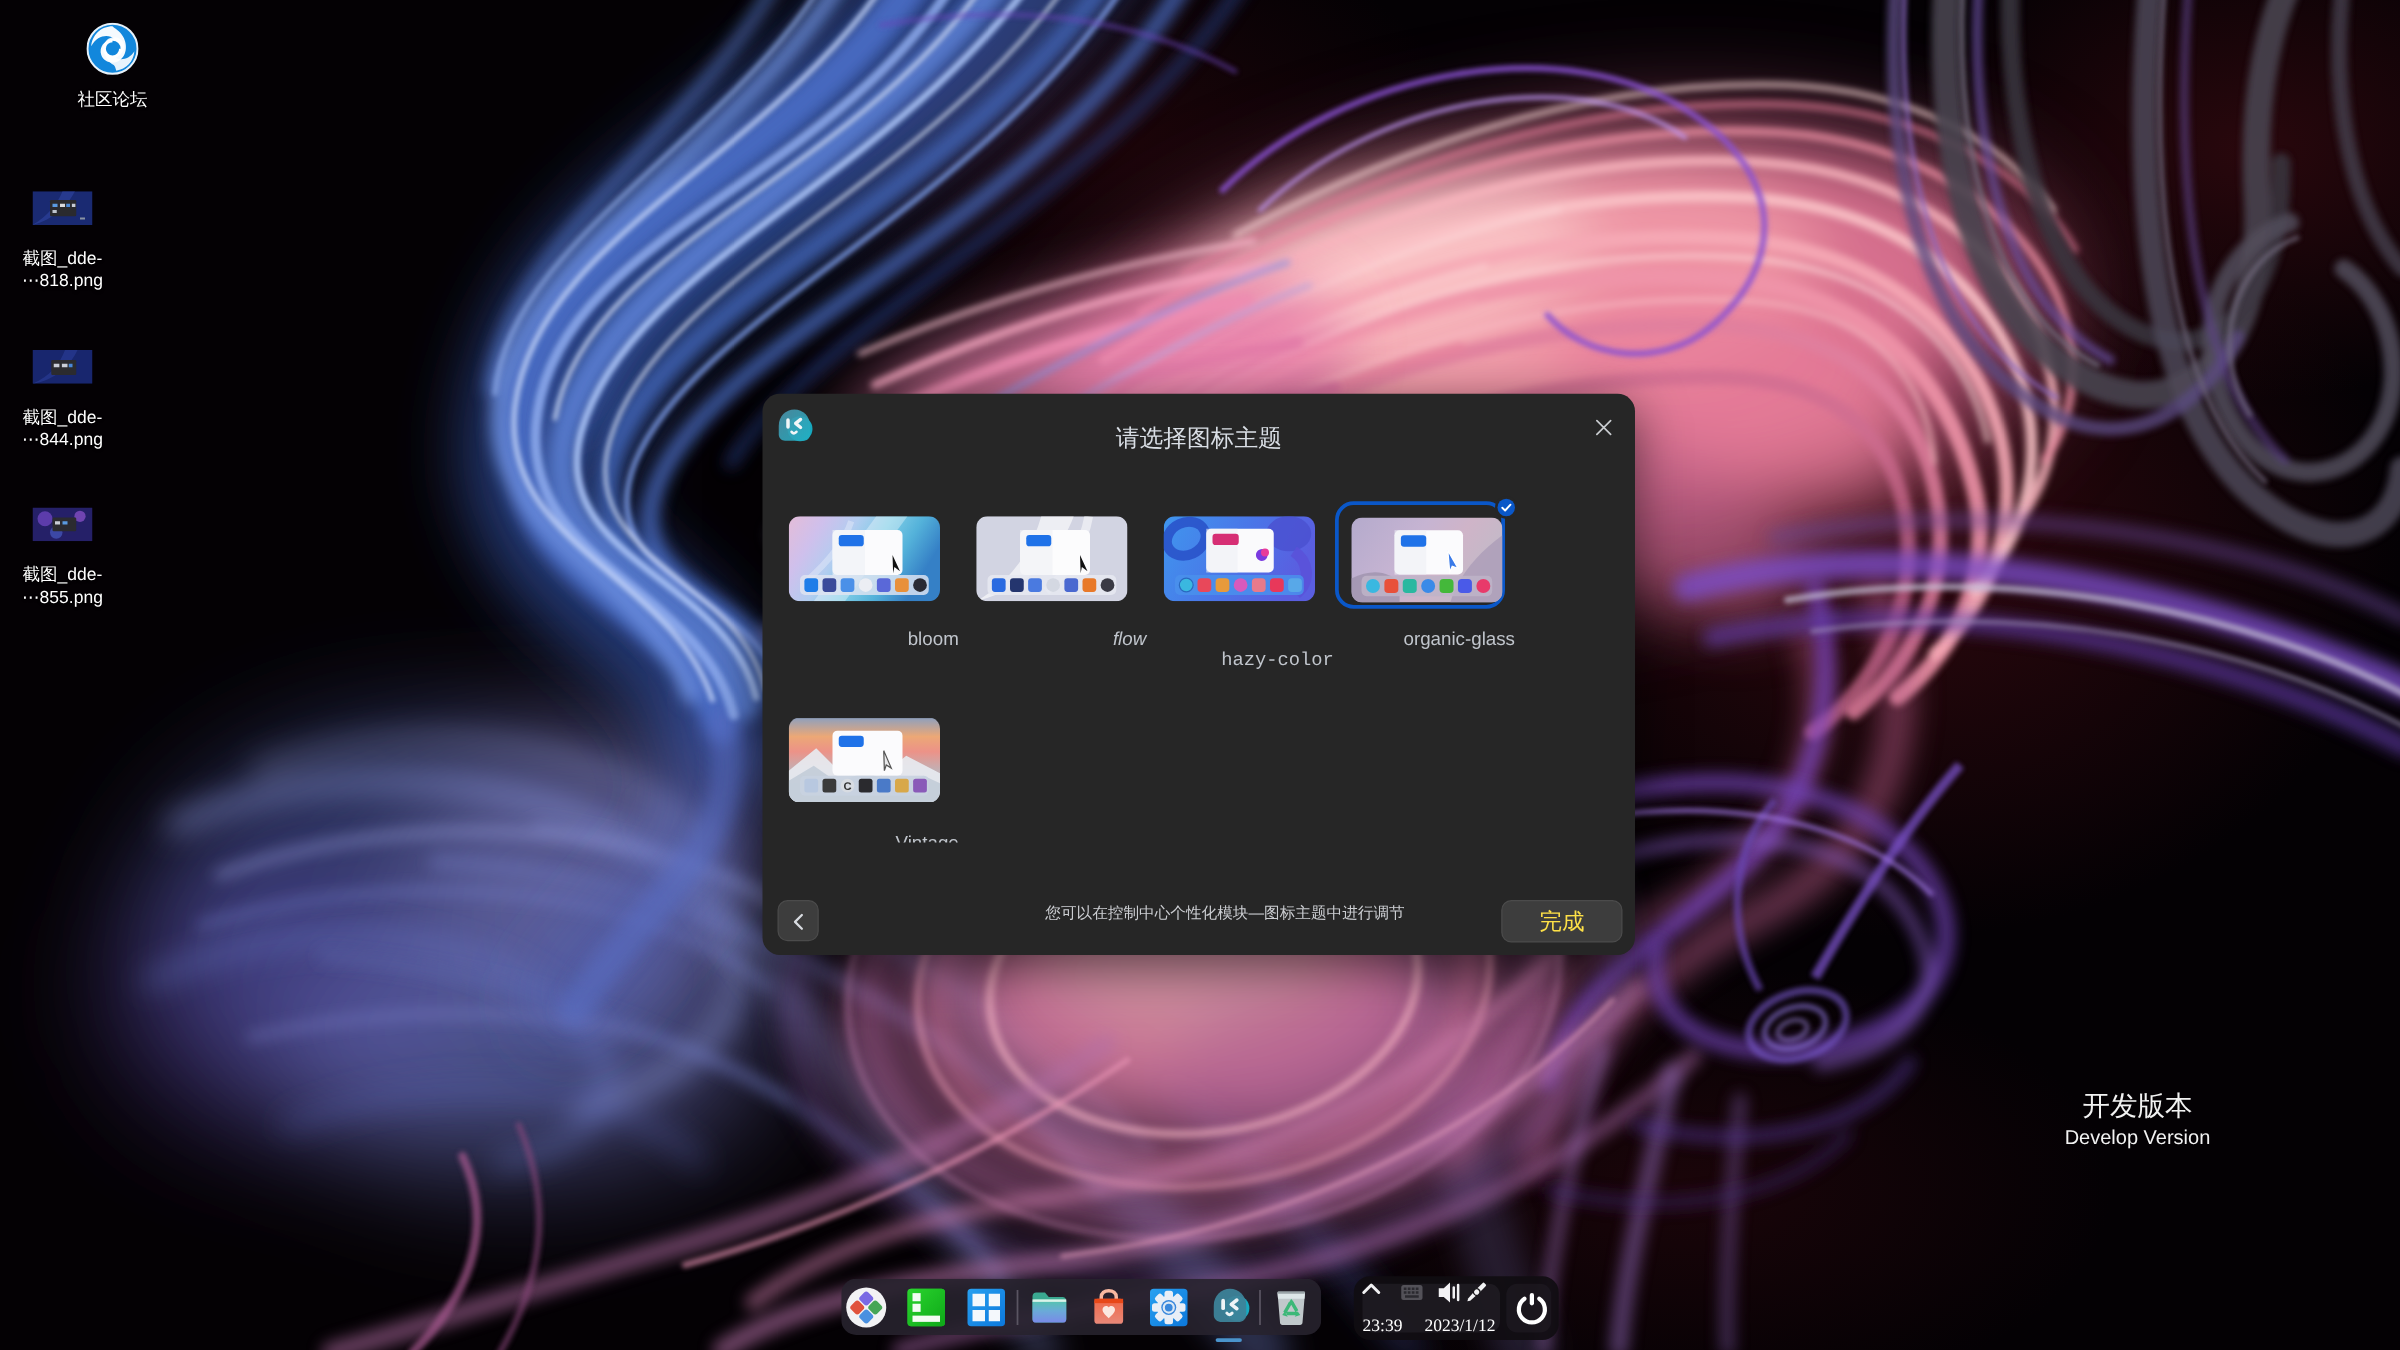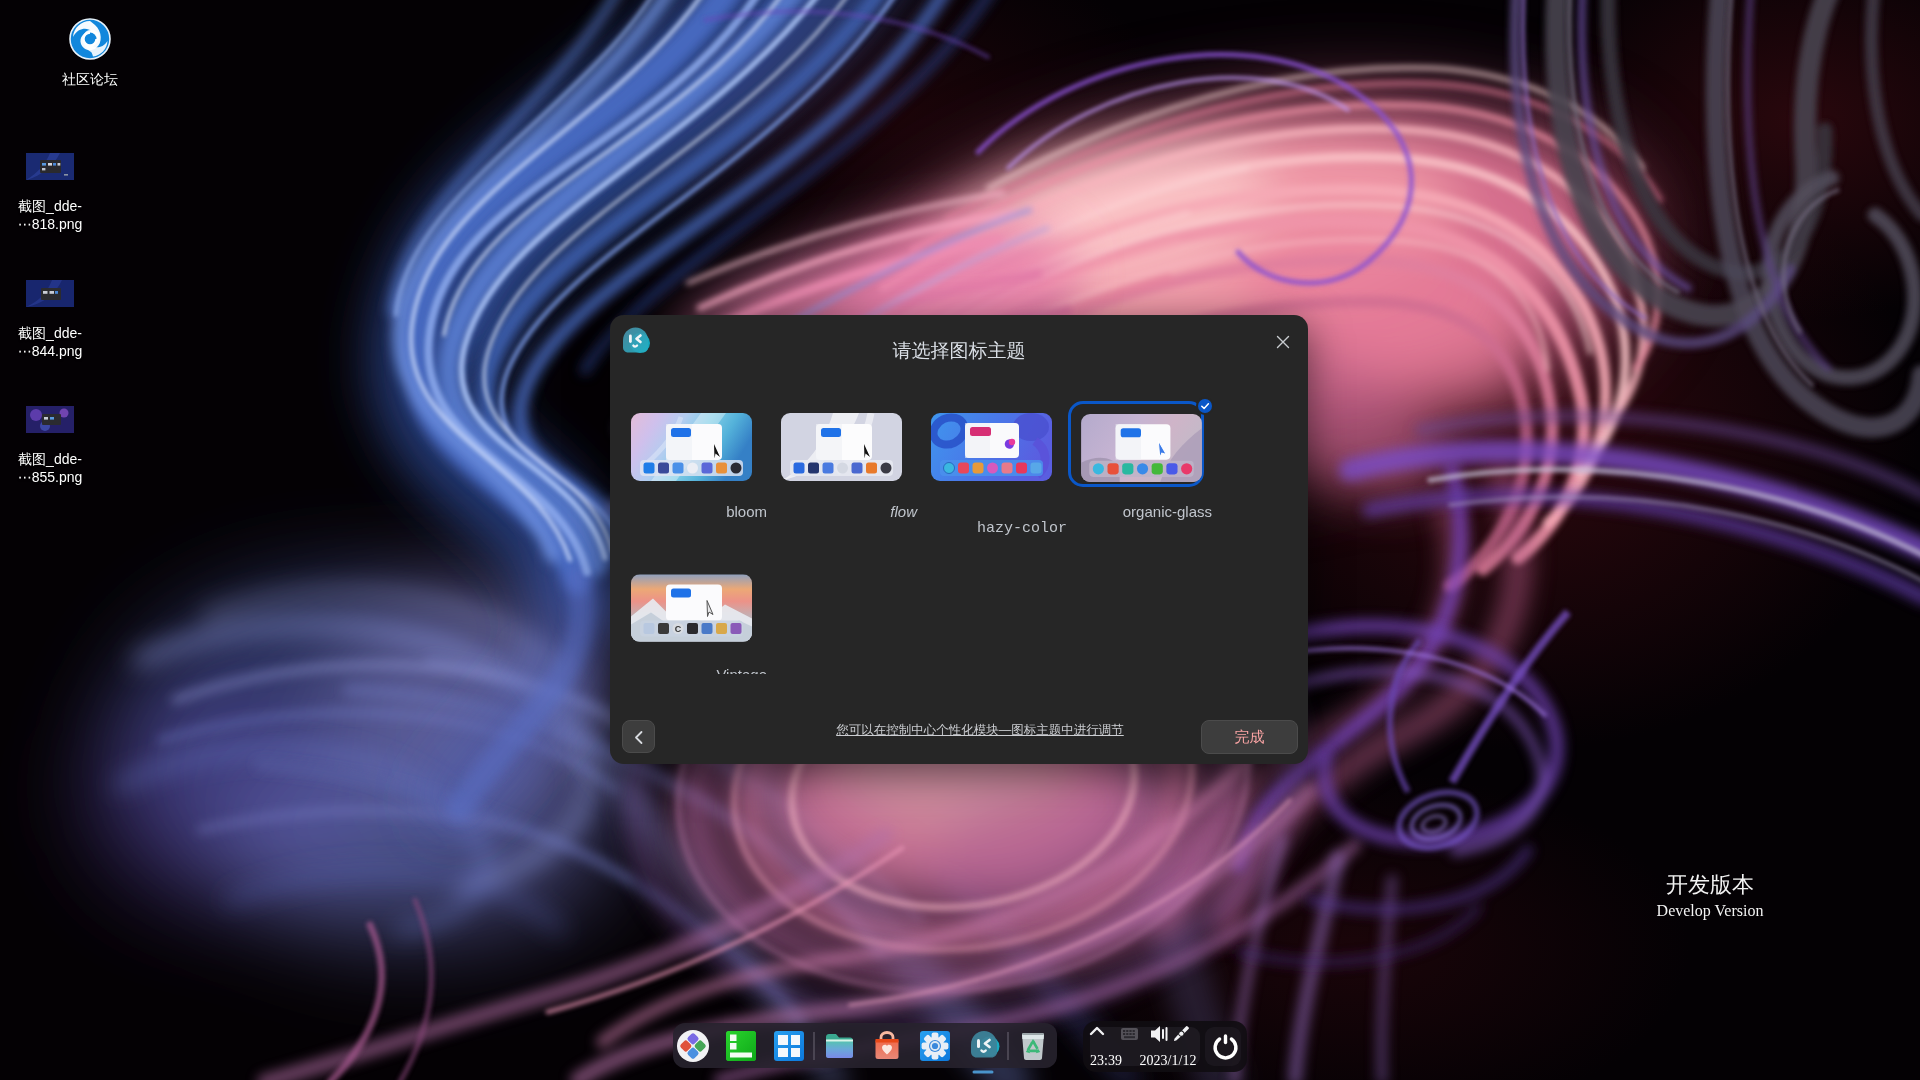--- a/index.html
+++ b/index.html
@@ -483,22 +483,22 @@
     </g>
   </svg>
   <div class="clabel" style="left:7px;top:291px;">Vintage</div>
 </div>
 
 <div class="fbtn" style="left:622px;top:720px;width:33px;height:33px;">
   <svg width="33" height="33" viewBox="0 0 33 33">
       <path d="M18.5 11 L13 16.5 L18.5 22" stroke="#d8dbe0" stroke-width="1.8" fill="none" stroke-linecap="round" stroke-linejoin="round"></path>
     </svg>
 </div>
-<div style="position:absolute;left:610px;top:722px;width:740px;text-align:center;font-size:12.5px;color:#ccced2;text-decoration:underline;">您可以在控制中心个性化模块—图标主题中进行调节</div>
-<div class="fbtn" style="left:1201px;top:720px;width:97px;height:34px;text-align:center;line-height:32px;font-size:15px;color:#fca5a5;">完成</div>
+<div style="position:absolute;left:610px;top:722px;width:740px;text-align:center;font-size:12.5px;color:#ccced2;">您可以在控制中心个性化模块—图标主题中进行调节</div>
+<div class="fbtn" style="left:1201px;top:720px;width:97px;height:34px;text-align:center;line-height:32px;font-size:18px;color:#fde047;">完成</div>
 
 <svg class="abs" style="left:673px;top:1023px;" width="384" height="52" viewBox="0 0 384 52">
   <rect x="0" y="0" width="384" height="45" rx="12" fill="#27222e" fill-opacity="0.9"></rect>
 
   <circle cx="20" cy="23" r="16" fill="#f2f2f4"></circle>
   <g transform="translate(20 23)">
     <rect x="-4.6" y="-11.8" width="9.2" height="9.2" rx="2.4" fill="#7a6ae4" transform="rotate(45 0 -7.2)"></rect>
     <rect x="-11.8" y="-4.6" width="9.2" height="9.2" rx="2.4" fill="#e0523c" transform="rotate(45 -7.2 0)"></rect>
     <rect x="2.6" y="-4.6" width="9.2" height="9.2" rx="2.4" fill="#46a656" transform="rotate(45 7.2 0)"></rect>
     <rect x="-4.6" y="2.6" width="9.2" height="9.2" rx="2.4" fill="#4a90e0" transform="rotate(45 0 7.2)"></rect>
@@ -625,16 +625,16 @@
     <circle cy="-0.5" r="2.6" fill="#f2f2f4" stroke="#1a181c" stroke-width="1"></circle>
   </g>
   <text x="23" y="44" text-anchor="middle" font-size="14" fill="#fff" font-family="Liberation Serif, serif">23:39</text>
   <text x="85" y="44" text-anchor="middle" font-size="14" fill="#fff" font-family="Liberation Serif, serif">2023/1/12</text>
   <g transform="translate(142.5 26.5)">
     <path d="M -5.9,-8.5 A 10.4 10.4 0 1 0 5.9,-8.5" fill="none" stroke="#fff" stroke-width="3.4" stroke-linecap="round"></path>
     <rect x="-1.7" y="-13.2" width="3.4" height="10" rx="1.7" fill="#fff"></rect>
   </g>
 </svg>
 
-<div class="abs" style="left:1566px;top:870px;width:288px;text-align:center;color:#f2f2f2;font-family:Liberation Serif, serif;">
+<div class="abs" style="left:1566px;top:870px;width:288px;text-align:center;color:#f2f2f2;font-family:Liberation Sans, sans-serif;">
   <div style="font-size:22px;">开发版本</div>
   <div style="font-size:16px;margin-top:2px;">Develop Version</div>
 </div>
 
 </body></html>

